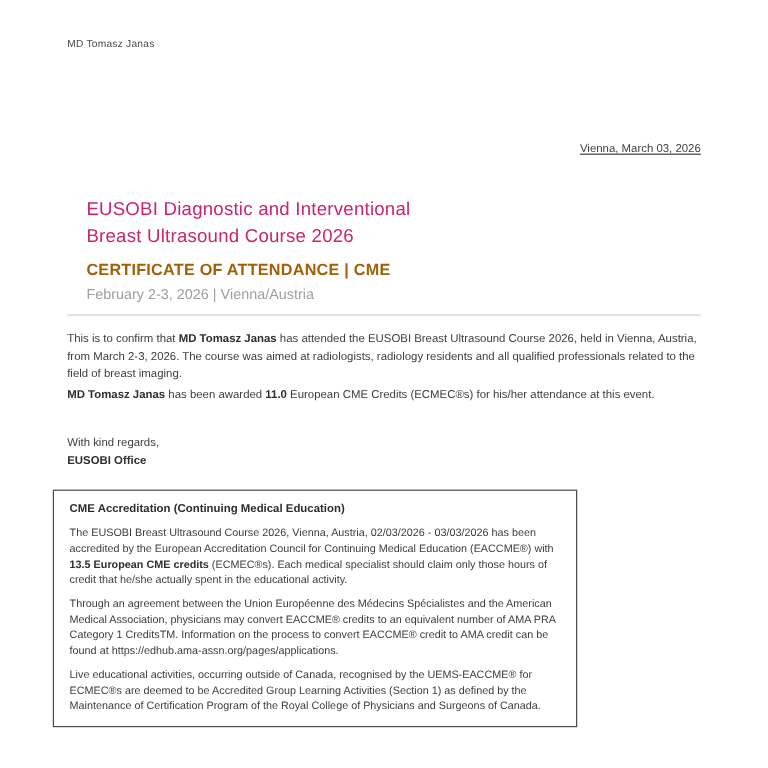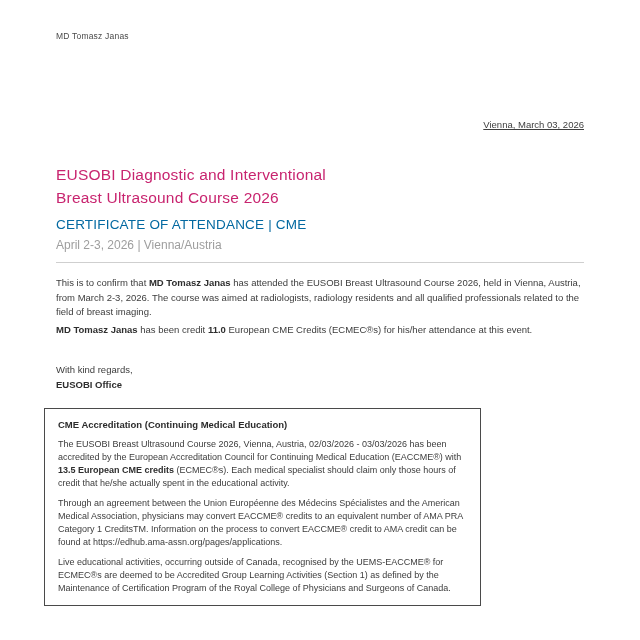--- a/index.html
+++ b/index.html
@@ -16,28 +16,28 @@
 
   .recipient {
     position: absolute; left: 56px; top: 31px;
     font-size: 8.5px; color: #4a4a4a; letter-spacing: 0.2px;
   }
   .issue-date {
     position: absolute; right: 56px; top: 119px;
     font-size: 9.5px; color: #3f3f3f; text-decoration: underline;
   }
 
-  .title-block { position: absolute; left: 56px; top: 163px; width: 530px; }
+  .title-block { position: absolute; left: 72px; top: 163px; width: 530px; }
   .course-title {
     color: var(--accent);
     font-size: 15.5px; font-weight: 400; line-height: 23px;
     letter-spacing: 0.2px;
   }
   .cert-heading {
-    font-size: 13.5px; font-weight: 400; color: #0369a1;
+    font-size: 13.5px; font-weight: 700; color: #a16207;
     margin-top: 8px; letter-spacing: 0.2px;
   }
   .cert-date {
     font-size: 12px; color: var(--muted); margin-top: 6px;
   }
 
   .rule {
     position: absolute; left: 56px; top: 262px; width: 528px;
     border: none; border-top: 1px solid #cfcfcf; height: 0;
   }
@@ -78,28 +78,28 @@
   <div class="recipient">MD Tomasz Janas</div>
 
   <div class="issue-date">Vienna, March 03, 2026</div>
 
   <div class="title-block">
     <div class="course-title">
       <span>EUSOBI Diagnostic and Interventional</span><br>
       <span>Breast Ultrasound Course 2026</span>
     </div>
     <div class="cert-heading">CERTIFICATE OF ATTENDANCE | CME</div>
-    <div class="cert-date">April 2-3, 2026 | Vienna/Austria</div>
+    <div class="cert-date">February 2-3, 2026 | Vienna/Austria</div>
   </div>
 
   <hr class="rule">
 
   <div class="body-block">
     <p><span>This is to confirm that </span><b>MD Tomasz Janas</b><span> has attended the EUSOBI Breast Ultrasound Course 2026, held in Vienna, Austria, from March 2-3, 2026. The course was aimed at radiologists, radiology residents and all qualified professionals related to the field of breast imaging.</span></p>
-    <p><b>MD Tomasz Janas</b><span> has been credit </span><b>11.0</b><span> European CME Credits (ECMEC®s) for his/her attendance at this event.</span></p>
+    <p><b>MD Tomasz Janas</b><span> has been awarded </span><b>11.0</b><span> European CME Credits (ECMEC®s) for his/her attendance at this event.</span></p>
   </div>
 
   <div class="closing-block">
     <div>With kind regards,</div>
     <div><b>EUSOBI Office</b></div>
   </div>
 
   <div class="accreditation-box">
     <div class="box-heading">CME Accreditation (Continuing Medical Education)</div>
     <p><span>The EUSOBI Breast Ultrasound Course 2026, Vienna, Austria, 02/03/2026 - 03/03/2026 has been accredited by the European Accreditation Council for Continuing Medical Education (EACCME®) with </span><b>13.5 European CME credits</b><span> (ECMEC®s). Each medical specialist should claim only those hours of credit that he/she actually spent in the educational activity.</span></p>

